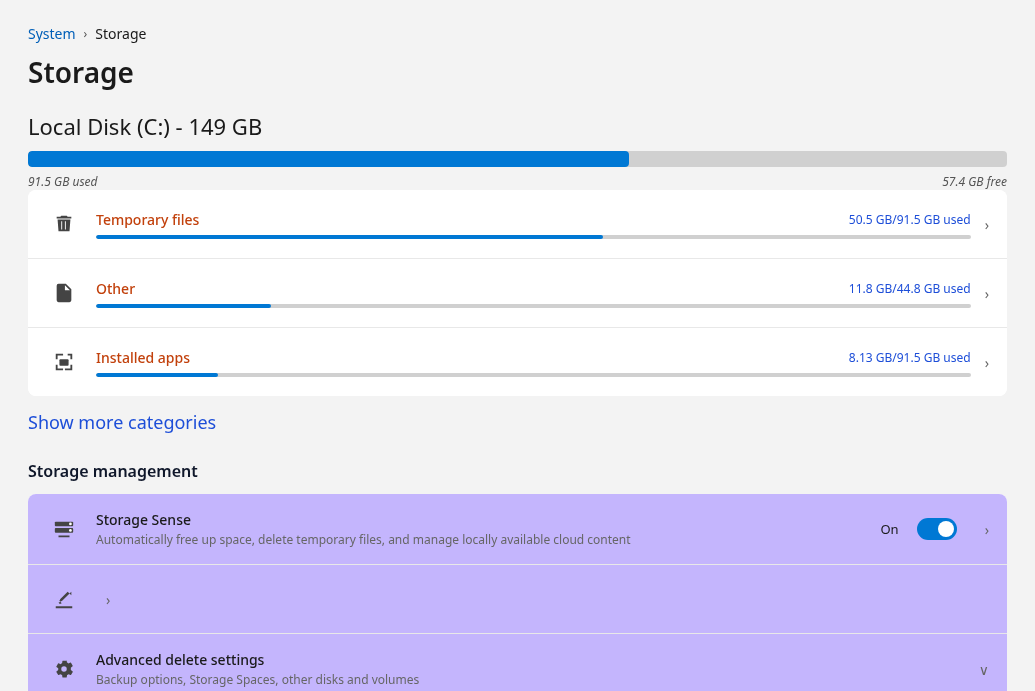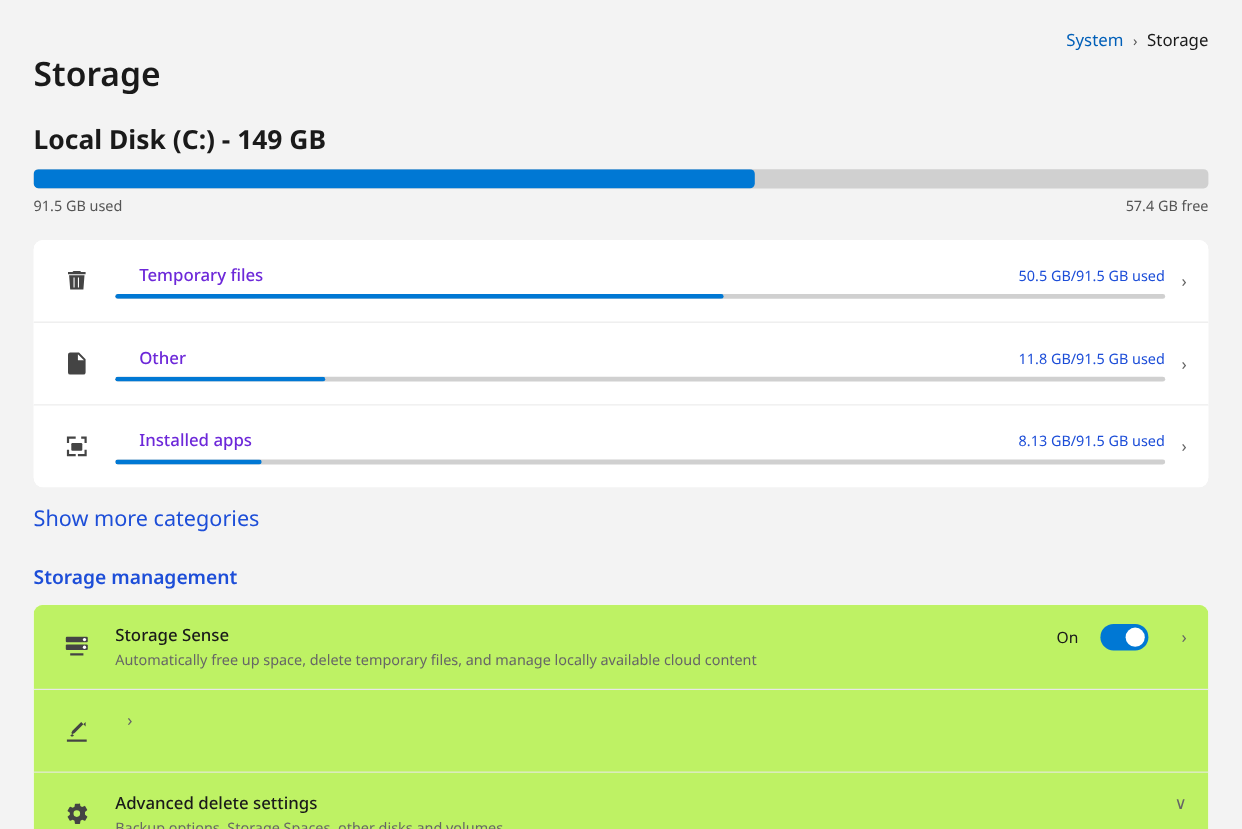--- a/index.html
+++ b/index.html
@@ -11,21 +11,21 @@
       width: 1035px;
       min-height: 691px;
     }
 
     .breadcrumb {
       display: flex;
       align-items: center;
       gap: 8px;
       font-size: 14px;
       color: #555;
-      justify-content: flex-end;
+      margin-bottom: 10px;
     }
     .breadcrumb-system {
       color: #005fb8;
       cursor: pointer;
     }
     .breadcrumb-chevron {
       color: #555;
       font-size: 12px;
     }
     .breadcrumb-current {
@@ -35,21 +35,21 @@
 
     .page-title {
       font-size: 28px;
       font-weight: 600;
       margin-bottom: 20px;
       color: #1a1a1a;
     }
 
     .disk-label {
       font-size: 22px;
-      font-weight: 700;
+      font-weight: 400;
       margin-bottom: 10px;
     }
 
     .overall-bar-container {
       width: 100%;
       height: 16px;
       background: #d0d0d0;
       border-radius: 4px;
       overflow: hidden;
       margin-bottom: 6px;
@@ -58,21 +58,21 @@
       height: 100%;
       background: #0078d4;
       border-radius: 4px;
     }
 
     .disk-stats {
       display: flex;
       justify-content: space-between;
       font-size: 12px;
       color: #555;
-      margin-bottom: 20px;
+      font-style: italic;
     }
 
     .categories-list {
       display: flex;
       flex-direction: column;
       gap: 0;
       background: #fff;
       border-radius: 8px;
       overflow: hidden;
       margin-bottom: 12px;
@@ -110,22 +110,21 @@
     .category-header {
       display: flex;
       justify-content: space-between;
       align-items: center;
       margin-bottom: 6px;
     }
 
     .category-name {
       font-size: 14px;
       font-weight: 500;
-      color: #6d28d9;
-      margin-left: 20px;
+      color: #c2410c;
     }
 
     .category-size {
       font-size: 12px;
       color: #1d4ed8;
     }
 
     .category-bar-track {
       width: 100%;
       height: 4px;
@@ -152,39 +151,39 @@
       cursor: pointer;
       display: inline-block;
       margin-bottom: 24px;
       padding: 2px 0;
     }
 
     .section-title {
       font-size: 16px;
       font-weight: 600;
       margin-bottom: 12px;
-      color: #1d4ed8;
+      color: #0f172a;
     }
 
     .management-list {
       display: flex;
       flex-direction: column;
       gap: 0;
       background: #fff;
       border-radius: 8px;
       overflow: hidden;
     }
 
     .management-item {
       display: flex;
-      align-items: flex-start;
+      align-items: center;
       padding: 16px 18px;
       border-bottom: 1px solid #e8e8e8;
       cursor: pointer;
-      background: #bef264;
+      background: #c4b5fd;
       transition: background 0.15s;
     }
     .management-item:last-child {
       border-bottom: none;
     }
 
     .management-icon {
       width: 36px;
       height: 36px;
       display: flex;
@@ -311,21 +310,21 @@
 
   <div class="category-item">
     <div class="category-icon">
       <svg width="22" height="22" viewBox="0 0 24 24" xmlns="http://www.w3.org/2000/svg">
         <path d="M14 2H6a2 2 0 0 0-2 2v16a2 2 0 0 0 2 2h12a2 2 0 0 0 2-2V8l-6-6zm-1 7V3.5L18.5 9H13z"></path>
       </svg>
     </div>
     <div class="category-content">
       <div class="category-header">
         <span class="category-name">Other</span>
-        <span class="category-size">11.8 GB/91.5 GB used</span>
+        <span class="category-size">11.8 GB/44.8 GB used</span>
       </div>
       <div class="category-bar-track">
         <div class="category-bar-fill" style="width: 20%"></div>
       </div>
     </div>
     <div class="category-chevron">›</div>
   </div>
 
   <div class="category-item">
     <div class="category-icon">

